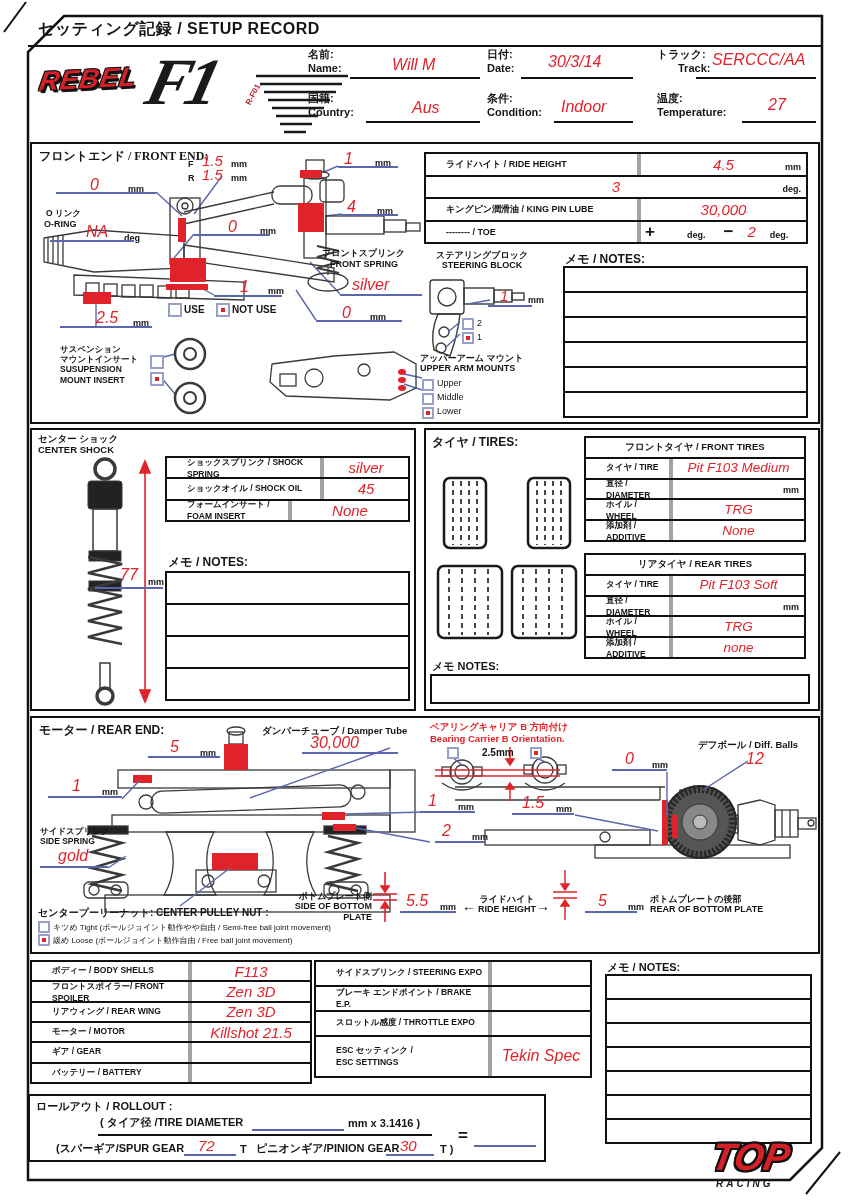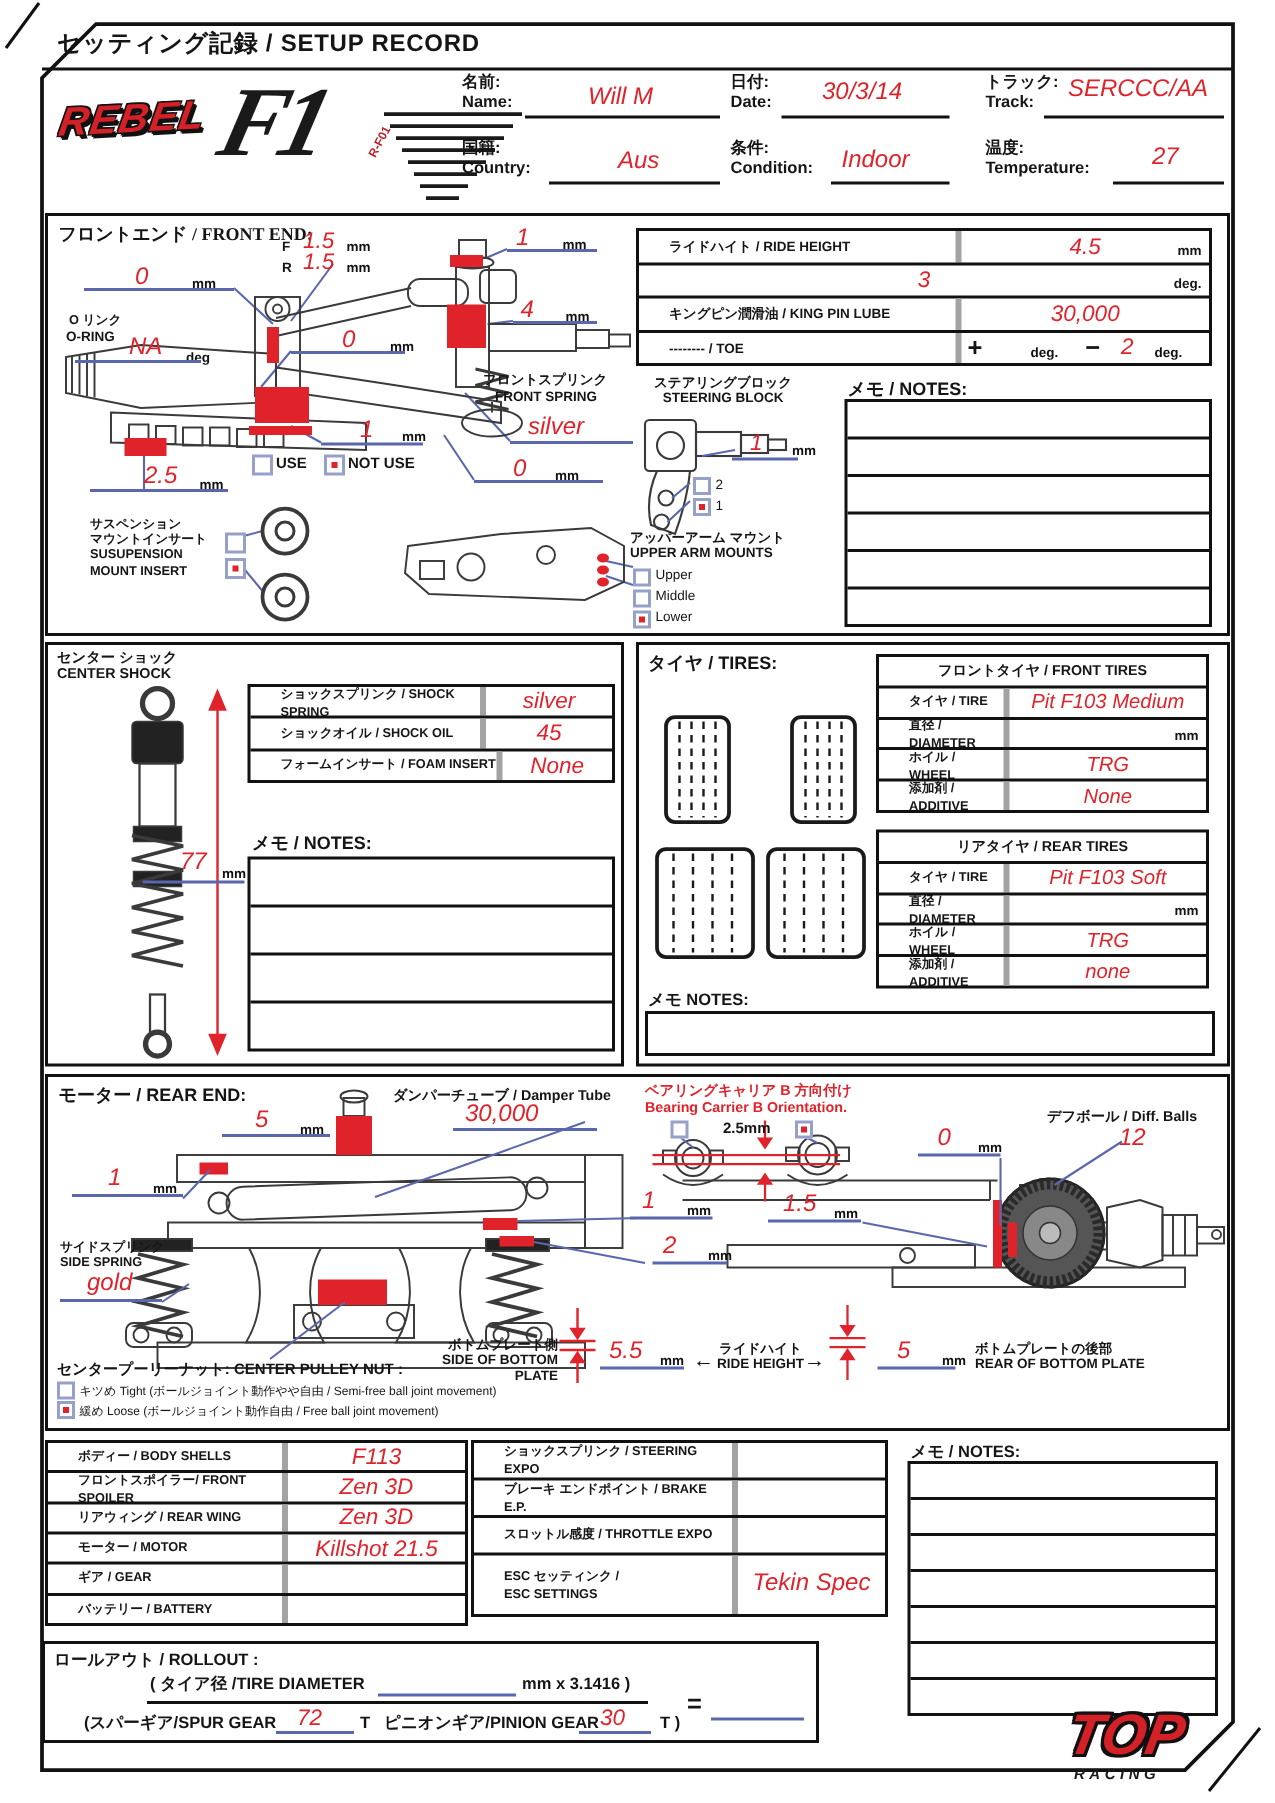--- a/index.html
+++ b/index.html
@@ -81,21 +81,21 @@
   <div class="abs b" style="left:487px;top:62px;font-size:11px;">Date:</div>
   <div class="ul" style="left:521px;top:77px;width:112px;"></div>
   <div class="abs rv" style="left:548px;top:54px;font-size:16px;">30/3/14</div>
 
   <div class="abs jp" style="left:487px;top:91px;font-size:11px;">条件:</div>
   <div class="abs b" style="left:487px;top:106px;font-size:11px;">Condition:</div>
   <div class="ul" style="left:554px;top:121px;width:79px;"></div>
   <div class="abs rv" style="left:561px;top:99px;font-size:16px;">Indoor</div>
 
   <div class="abs jp" style="left:657px;top:47px;font-size:11px;">トラック:</div>
-  <div class="abs b" style="left:657px;top:62px;font-size:11px;">Track:</div>
+  <div class="abs b" style="left:678px;top:62px;font-size:11px;">Track:</div>
   <div class="ul" style="left:696px;top:77px;width:120px;"></div>
   <div class="abs rv" style="left:712px;top:52px;font-size:16px;">SERCCC/AA</div>
 
   <div class="abs jp" style="left:657px;top:91px;font-size:11px;">温度:</div>
   <div class="abs b" style="left:657px;top:106px;font-size:11px;">Temperature:</div>
   <div class="ul" style="left:742px;top:121px;width:74px;"></div>
   <div class="abs rv" style="left:768px;top:97px;font-size:16px;">27</div>
 
   <div class="box" style="left:30px;top:142px;width:790px;height:282px;"></div>
   <div class="abs sec-title" style="left:39px;top:148px;font-family:Liberation Serif, serif;">フロントエンド / FRONT END:</div>
@@ -343,21 +343,21 @@
           <span class="rv" style="font-size:15px;">silver</span>
         </div>
       </div>
     <div class="tr">
         <div class="tl" style="width:157px;font-size:8.5px;">ショックオイル / SHOCK OIL</div>
       <div class="tv">
           <span class="rv" style="font-size:15px;">45</span>
         </div>
       </div>
     <div class="tr">
-        <div class="tl" style="width:168px;font-size:8.5px;">フォームインサート / FOAM INSERT</div>
+        <div class="tl" style="width:125px;font-size:8.5px;">フォームインサート / FOAM INSERT</div>
       <div class="tv">
           <span class="rv" style="font-size:15px;">None</span>
         </div>
       </div>
   </div>
 
   <div class="abs sec-title" style="left:168px;top:554px;">メモ / NOTES:</div>
   <div class="notes" style="left:165px;top:571px;width:245px;height:130px;">
     <div></div>
       <div></div>
@@ -680,21 +680,21 @@
     <div class="tr">
         <div class="tl" style="width:160px;font-size:8.5px;">バッテリー / BATTERY</div>
       <div class="tv">
           <span class="rv" style="font-size:15px;"></span>
         </div>
       </div>
   </div>
 
   <div class="tbl" style="left:314px;top:960px;width:278px;height:118px;">
     <div class="tr" style="flex:1;">
-        <div class="tl" style="width:176px;font-size:8.5px;">ショックスプリンク / STEERING EXPO</div>
+        <div class="tl" style="width:176px;font-size:8.5px;">サイドスプリンク / STEERING EXPO</div>
       <div class="tv">
           <span class="rv" style="font-size:15px;"></span>
         </div>
       </div>
     <div class="tr" style="flex:1;">
         <div class="tl" style="width:176px;font-size:8.5px;">ブレーキ エンドポイント / BRAKE E.P.</div>
       <div class="tv">
           <span class="rv" style="font-size:15px;"></span>
         </div>
       </div>

